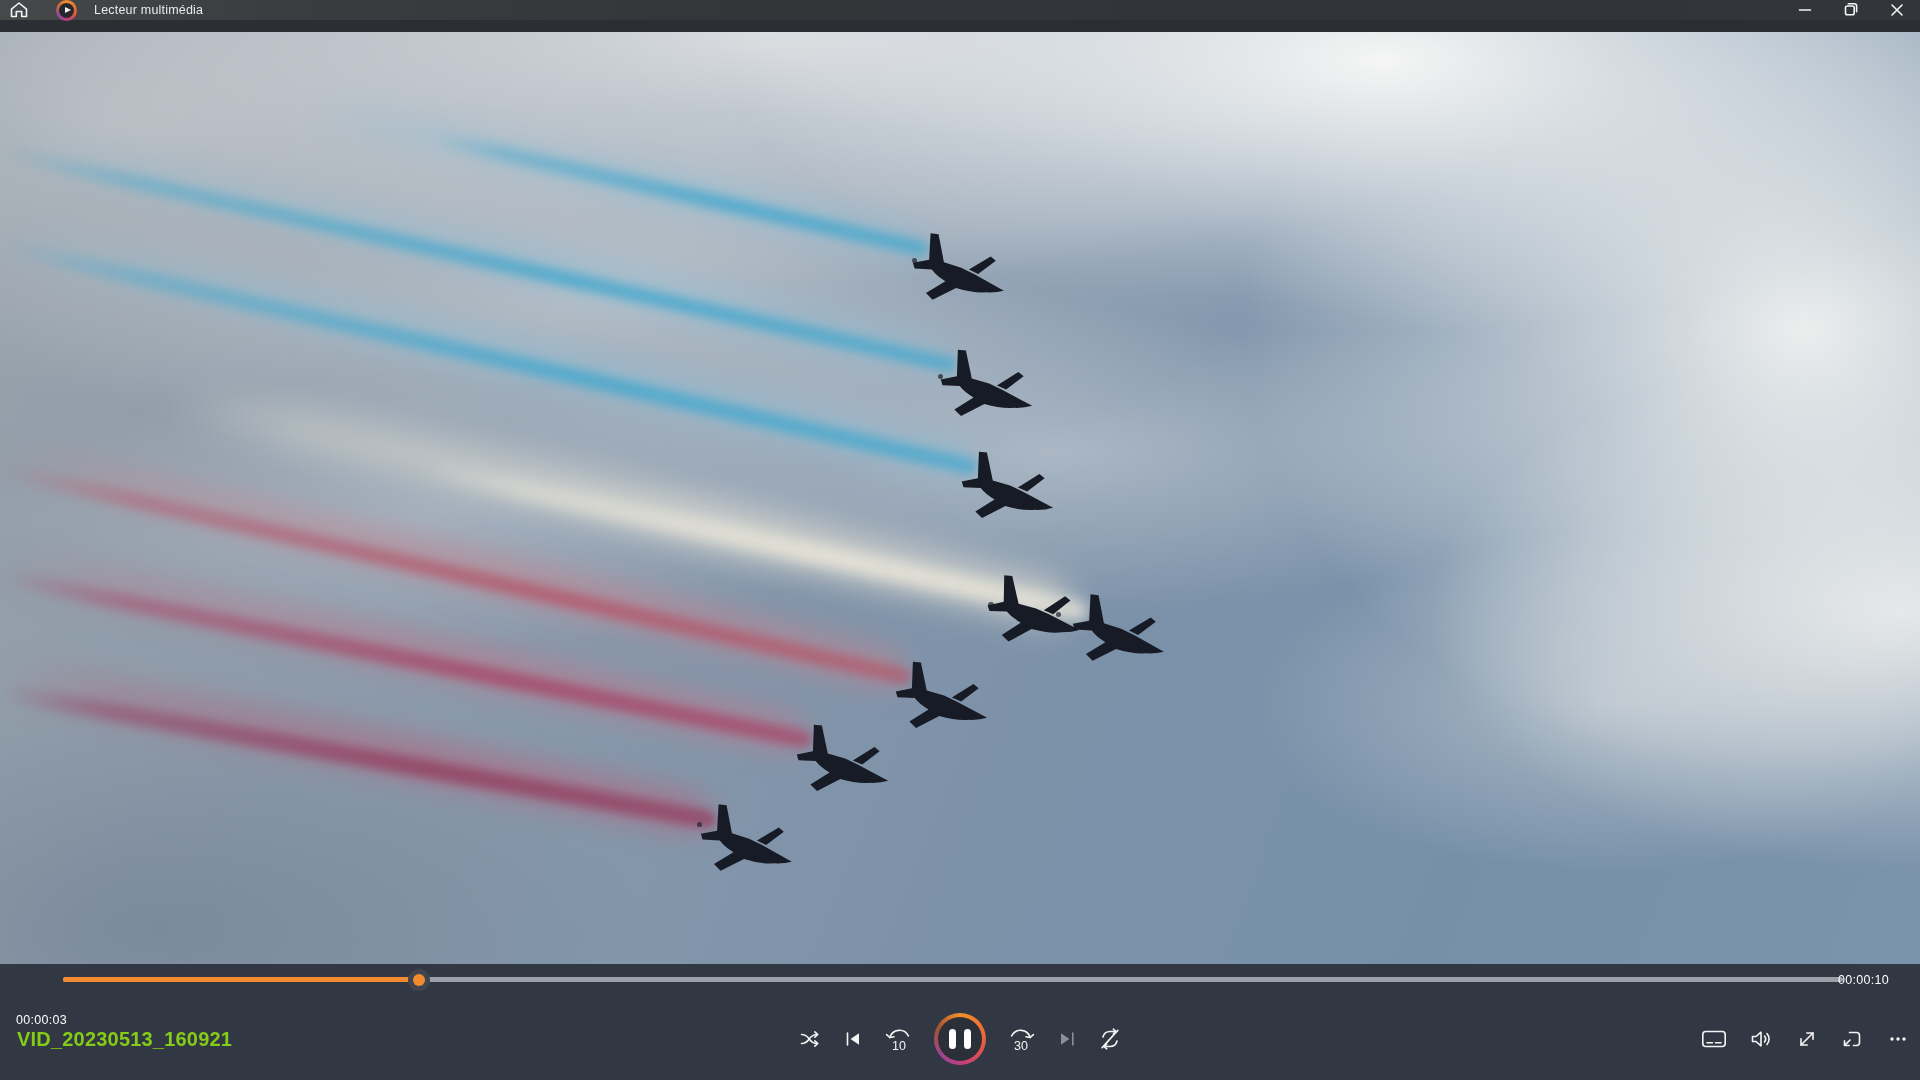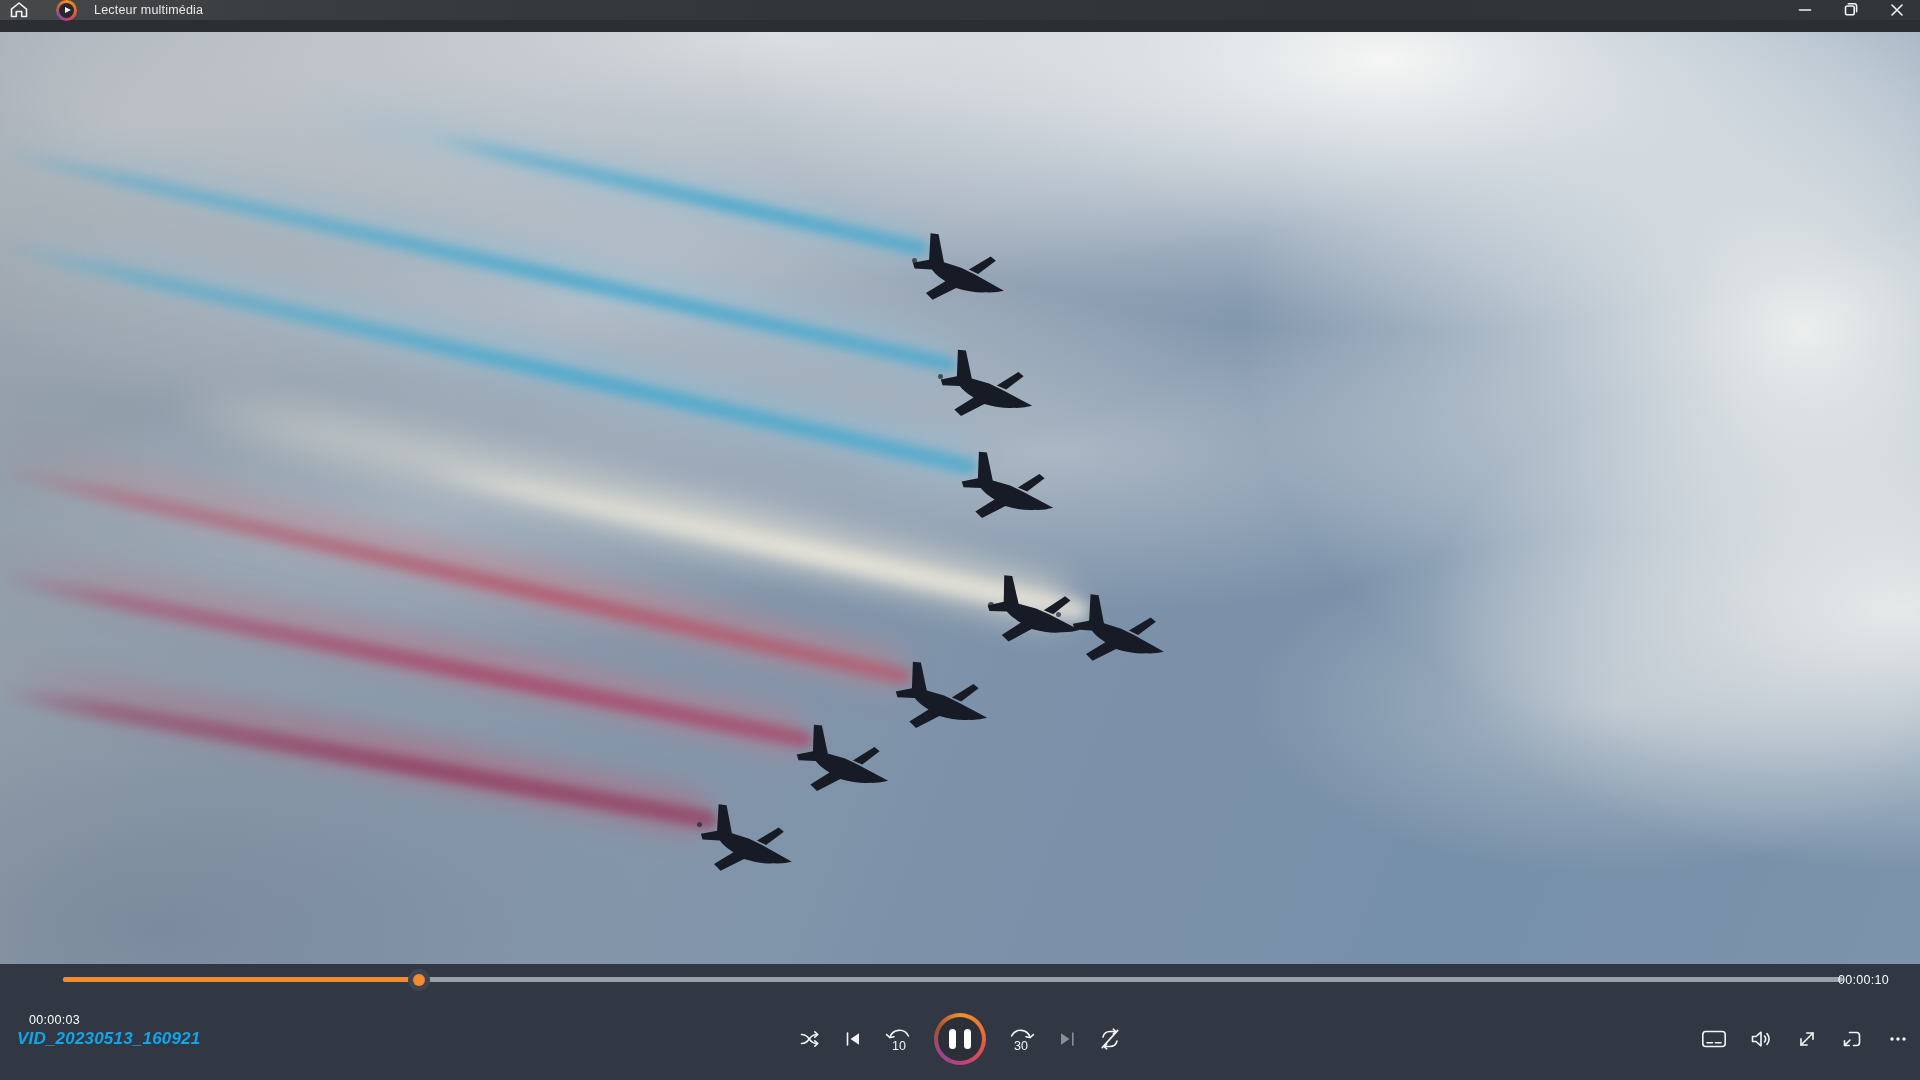--- a/index.html
+++ b/index.html
@@ -40,30 +40,30 @@
       radial-gradient(700px 350px at 8% 96%, rgba(95,112,135,.40), rgba(95,112,135,0) 70%),
       linear-gradient(112deg,#97a1aa 0%,#8a9aab 30%,#7d92a9 55%,#7790a9 78%,#7b93ab 100%);}
   .trail{position:absolute;left:0;top:0;transform-origin:0 50%;}
   .plane{position:absolute;z-index:6;}
   .speck{position:absolute;border-radius:50%;background:#232834;opacity:.75;z-index:5;}
 
   
   .bottombar{position:absolute;left:0;bottom:0;width:1920px;height:116px;background:#323843;z-index:50;}
   .seekrow{position:relative;height:34px;}
   .time{position:absolute;top:9px;color:#fdfdfd;font-size:12.5px;letter-spacing:.3px;}
-  .time.left{left:29px;margin-top:40px;}
+  .time.left{left:16px;margin-top:40px;}
   .time.right{right:31px;}
   .track{position:absolute;left:63px;right:77px;top:13px;height:5px;border-radius:3px;background:#9aa0a7;}
   .fill{position:relative;height:5px;border-radius:3px;background:#f28a2f;width:20%;}
   .thumb{position:absolute;right:-11px;top:50%;transform:translateY(-50%);width:22px;height:22px;
     border-radius:50%;background:#3f444e;display:flex;align-items:center;justify-content:center;}
   .thumb-dot{width:12px;height:12px;border-radius:50%;background:#f28a2f;}
   .controlsrow{position:relative;height:82px;}
   .filename{position:absolute;left:17px;top:50%;transform:translateY(-50%);
-    color:#0ea5e9;font-size:17px;font-weight:700;letter-spacing:.2px;font-style:italic;}
+    color:#84cc16;font-size:20px;font-weight:700;letter-spacing:.2px;}
   .center-controls{position:absolute;left:50%;top:50%;transform:translate(-50%,-50%);
     display:flex;align-items:center;gap:20px;}
   .right-controls{position:absolute;right:10px;top:50%;transform:translateY(-50%);
     display:flex;align-items:center;gap:22px;}
   .ctl{background:transparent;border:none;padding:0;display:flex;align-items:center;
     justify-content:flex-start;cursor:default;}
   .ctl svg{display:block;}
   .ico{stroke:#f3f3f3;stroke-width:1.6;fill:none;stroke-linecap:round;stroke-linejoin:round;}
   .ico-dim{stroke:#8b8f94;fill:none;stroke-width:1.6;stroke-linecap:round;stroke-linejoin:round;}
   .pausebtn{width:52px;height:52px;border-radius:50%;border:none;padding:0;position:relative;

